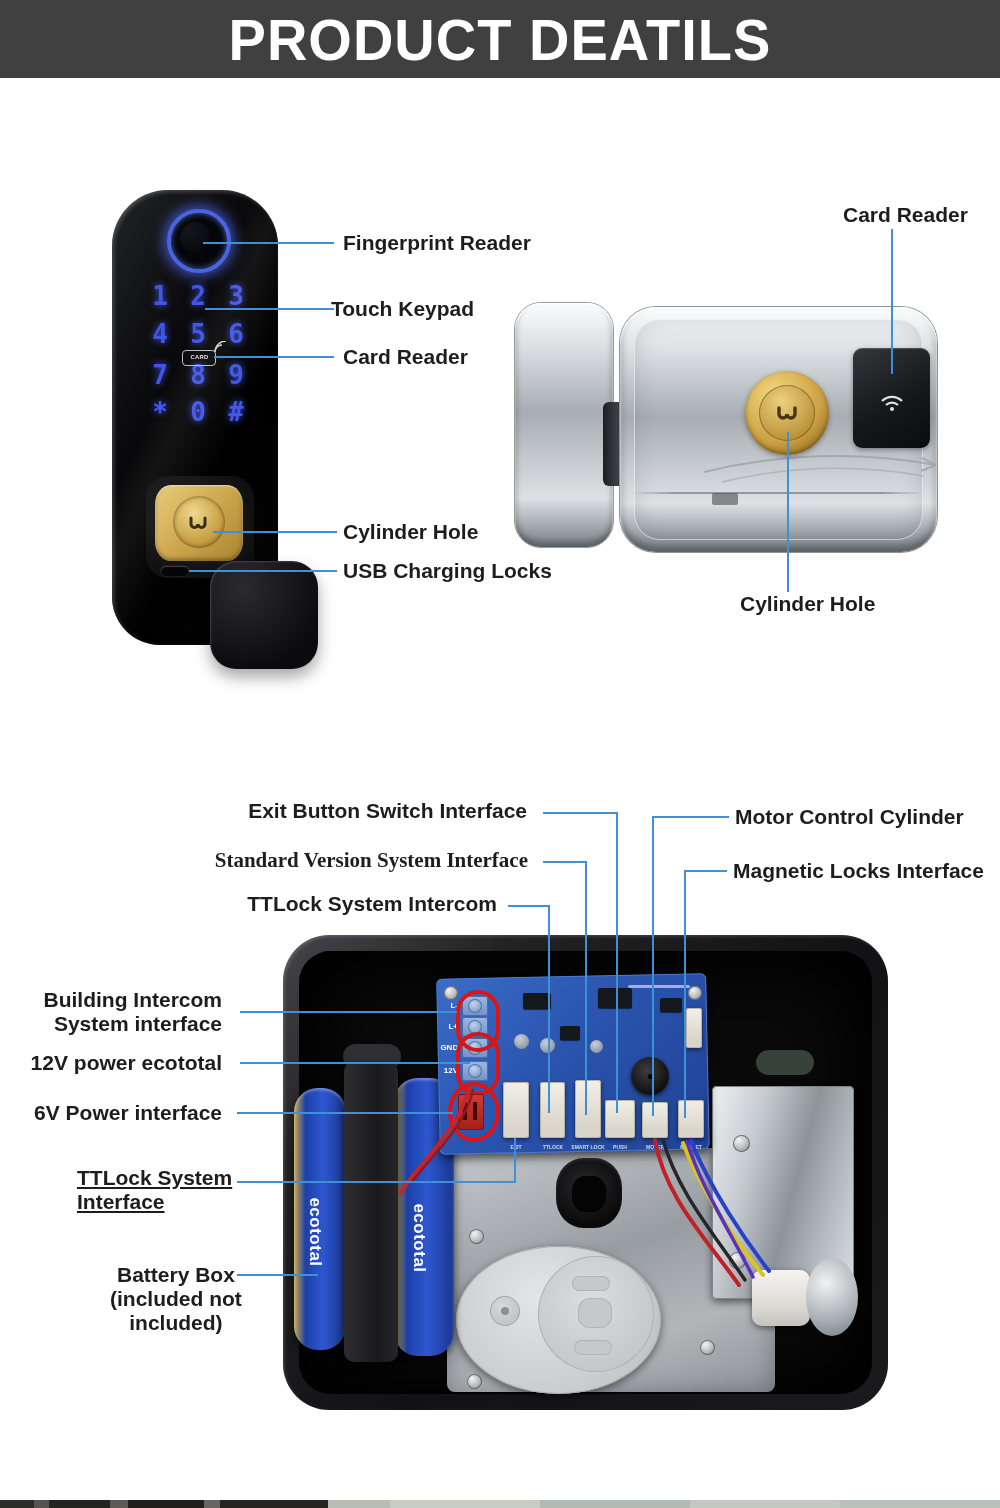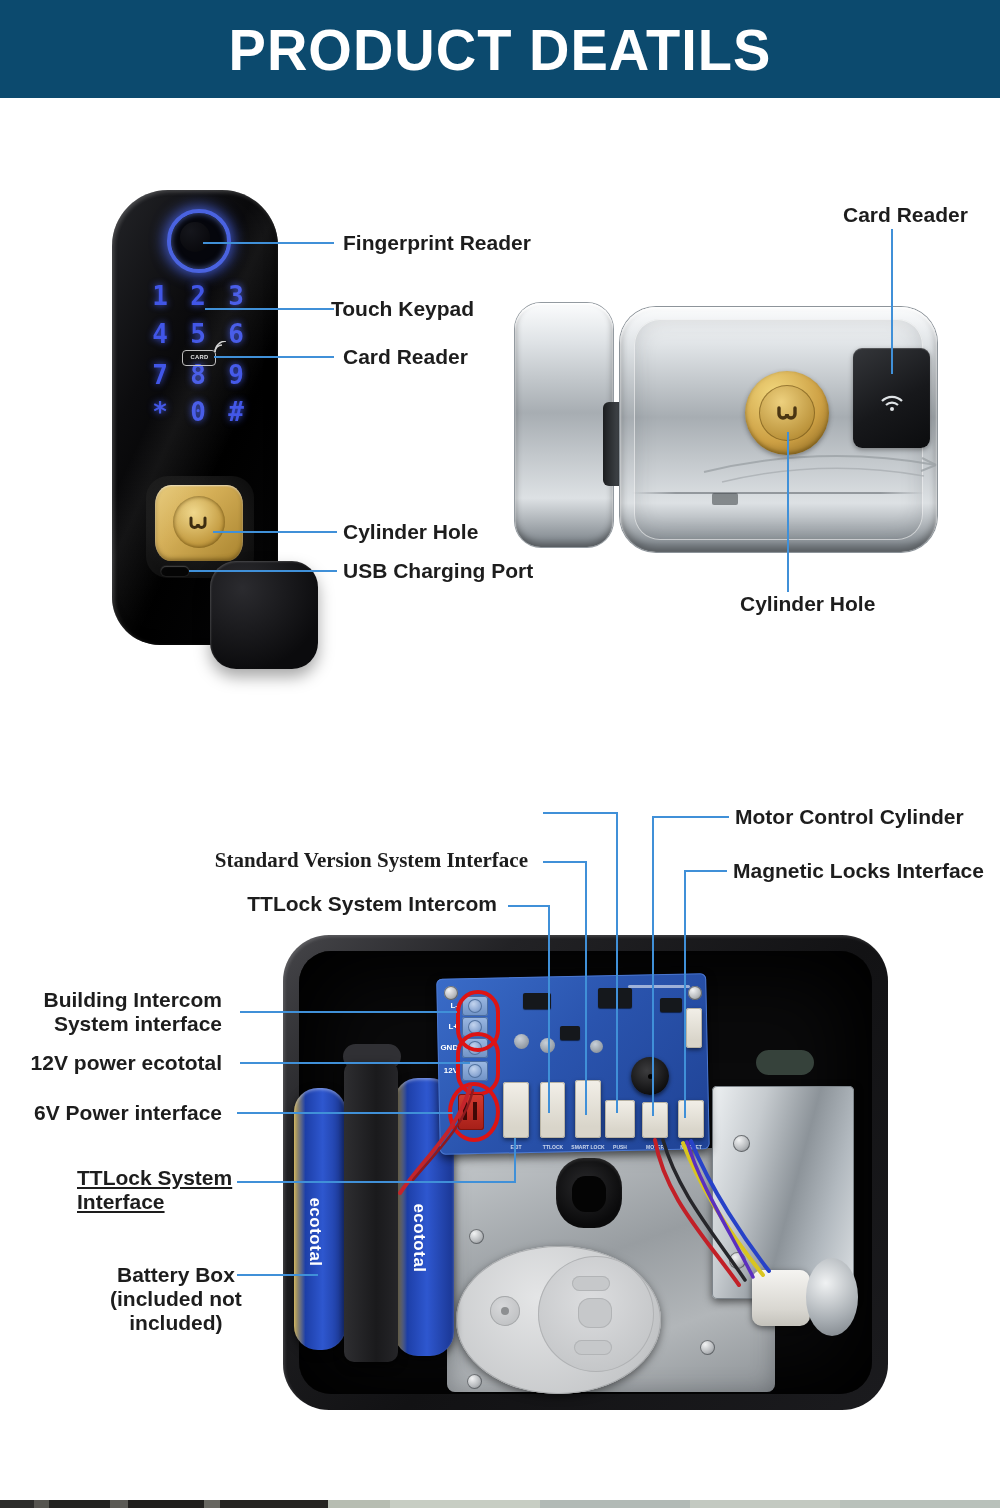--- a/index.html
+++ b/index.html
@@ -1,21 +1,21 @@
 <!DOCTYPE html>
 <html><head>
 <meta charset="utf-8">
 <style>
   html,body{margin:0;padding:0;background:#ffffff;}
   #page{position:relative;width:1000px;height:1508px;background:#fff;overflow:hidden;
         font-family:"Liberation Sans",sans-serif;}
   .layer{position:absolute;inset:0;pointer-events:none;}
 
   
-  .banner{position:absolute;left:0;top:0;width:1000px;height:98px;background:#0c4a6e;
+  .banner{position:absolute;left:0;top:0;width:1000px;height:78px;background:#404040;
           display:flex;align-items:center;justify-content:center;}
   .banner h1{margin:0;color:#fff;font-size:56px;font-weight:800;letter-spacing:1px;
              transform:scaleY(1.04);}
 
   
   .lbl{position:absolute;font-weight:700;font-size:21px;line-height:24px;color:#1d1d1d;white-space:nowrap;}
   .lbl.ra{text-align:right;}
   .cline{position:absolute;background:#4090d8;}
   .hl{height:2px;} .vl{width:2px;}
 
@@ -200,21 +200,21 @@
 
   <div class="cline hl" style="left:203px;top:242px;width:131px;"></div>
   <div class="lbl" style="left:343px;top:231px;">Fingerprint Reader</div>
   <div class="cline hl" style="left:205px;top:308px;width:129px;"></div>
   <div class="lbl" style="left:331px;top:297px;">Touch Keypad</div>
   <div class="cline hl" style="left:214px;top:356px;width:120px;"></div>
   <div class="lbl" style="left:343px;top:345px;">Card Reader</div>
   <div class="cline hl" style="left:213px;top:531px;width:124px;"></div>
   <div class="lbl" style="left:343px;top:520px;">Cylinder Hole</div>
   <div class="cline hl" style="left:189px;top:570px;width:148px;"></div>
-  <div class="lbl" style="left:343px;top:559px;">USB Charging Port</div>
+  <div class="lbl" style="left:343px;top:559px;">USB Charging Locks</div>
 
   <div class="strike-plate silver"></div>
   <div class="hinge-dark"></div>
   <div class="rim-body silver"></div>
   <div class="rim-bevel"></div>
   <div class="rim-seam"></div>
   <svg width="260" height="55" style="position:absolute;left:692px;top:438px;opacity:.75;">
     <path d="M12 34 Q 128 6 244 27" fill="none" stroke="#9aa0a4" stroke-width="2"></path>
     <path d="M30 44 Q 130 20 232 38" fill="none" stroke="#a8adb1" stroke-width="1.5"></path>
     <path d="M244 27 l-14 -7 m14 7 l-15 6" fill="none" stroke="#9aa0a4" stroke-width="2"></path>
@@ -328,20 +328,21 @@
   <svg width="605" height="475" viewBox="0 0 605 475" style="position:absolute;left:283px;top:935px;">
     <path d="M187 152 C 175 195, 142 222, 117 258" fill="none" stroke="#c4242b" stroke-width="4" stroke-linecap="round"></path>
     <path d="M190 155 C 182 190, 155 215, 130 245" fill="none" stroke="#8f1a1f" stroke-width="2.5" stroke-linecap="round"></path>
     <path d="M372 205 C 382 262, 422 302, 456 350" fill="none" stroke="#c22027" stroke-width="4" stroke-linecap="round"></path>
     <path d="M380 205 C 395 258, 432 300, 462 345" fill="none" stroke="#26262a" stroke-width="3.5" stroke-linecap="round"></path>
     <path d="M400 208 C 420 260, 456 310, 480 340" fill="none" stroke="#d9c520" stroke-width="4" stroke-linecap="round"></path>
     <path d="M408 206 C 428 255, 462 305, 486 336" fill="none" stroke="#2742c8" stroke-width="4" stroke-linecap="round"></path>
     <path d="M404 207 C 418 252, 448 298, 470 342" fill="none" stroke="#5b2fbf" stroke-width="3.5" stroke-linecap="round"></path>
   </svg>
 
+  <div class="lbl ra" style="right:473px;top:799px;">Exit Button Switch Interface</div>
   <div class="cline hl" style="left:543px;top:812px;width:75px;"></div>
   <div class="cline vl" style="left:616px;top:812px;height:301px;"></div>
 
   <div class="lbl ra" style="right:472px;top:848px;font-family:Liberation Serif, serif;">Standard Version System Interface</div>
   <div class="cline hl" style="left:543px;top:861px;width:44px;"></div>
   <div class="cline vl" style="left:585px;top:861px;height:254px;"></div>
 
   <div class="lbl ra" style="right:503px;top:892px;">TTLock System Intercom</div>
   <div class="cline hl" style="left:508px;top:905px;width:42px;"></div>
   <div class="cline vl" style="left:548px;top:905px;height:208px;"></div>

